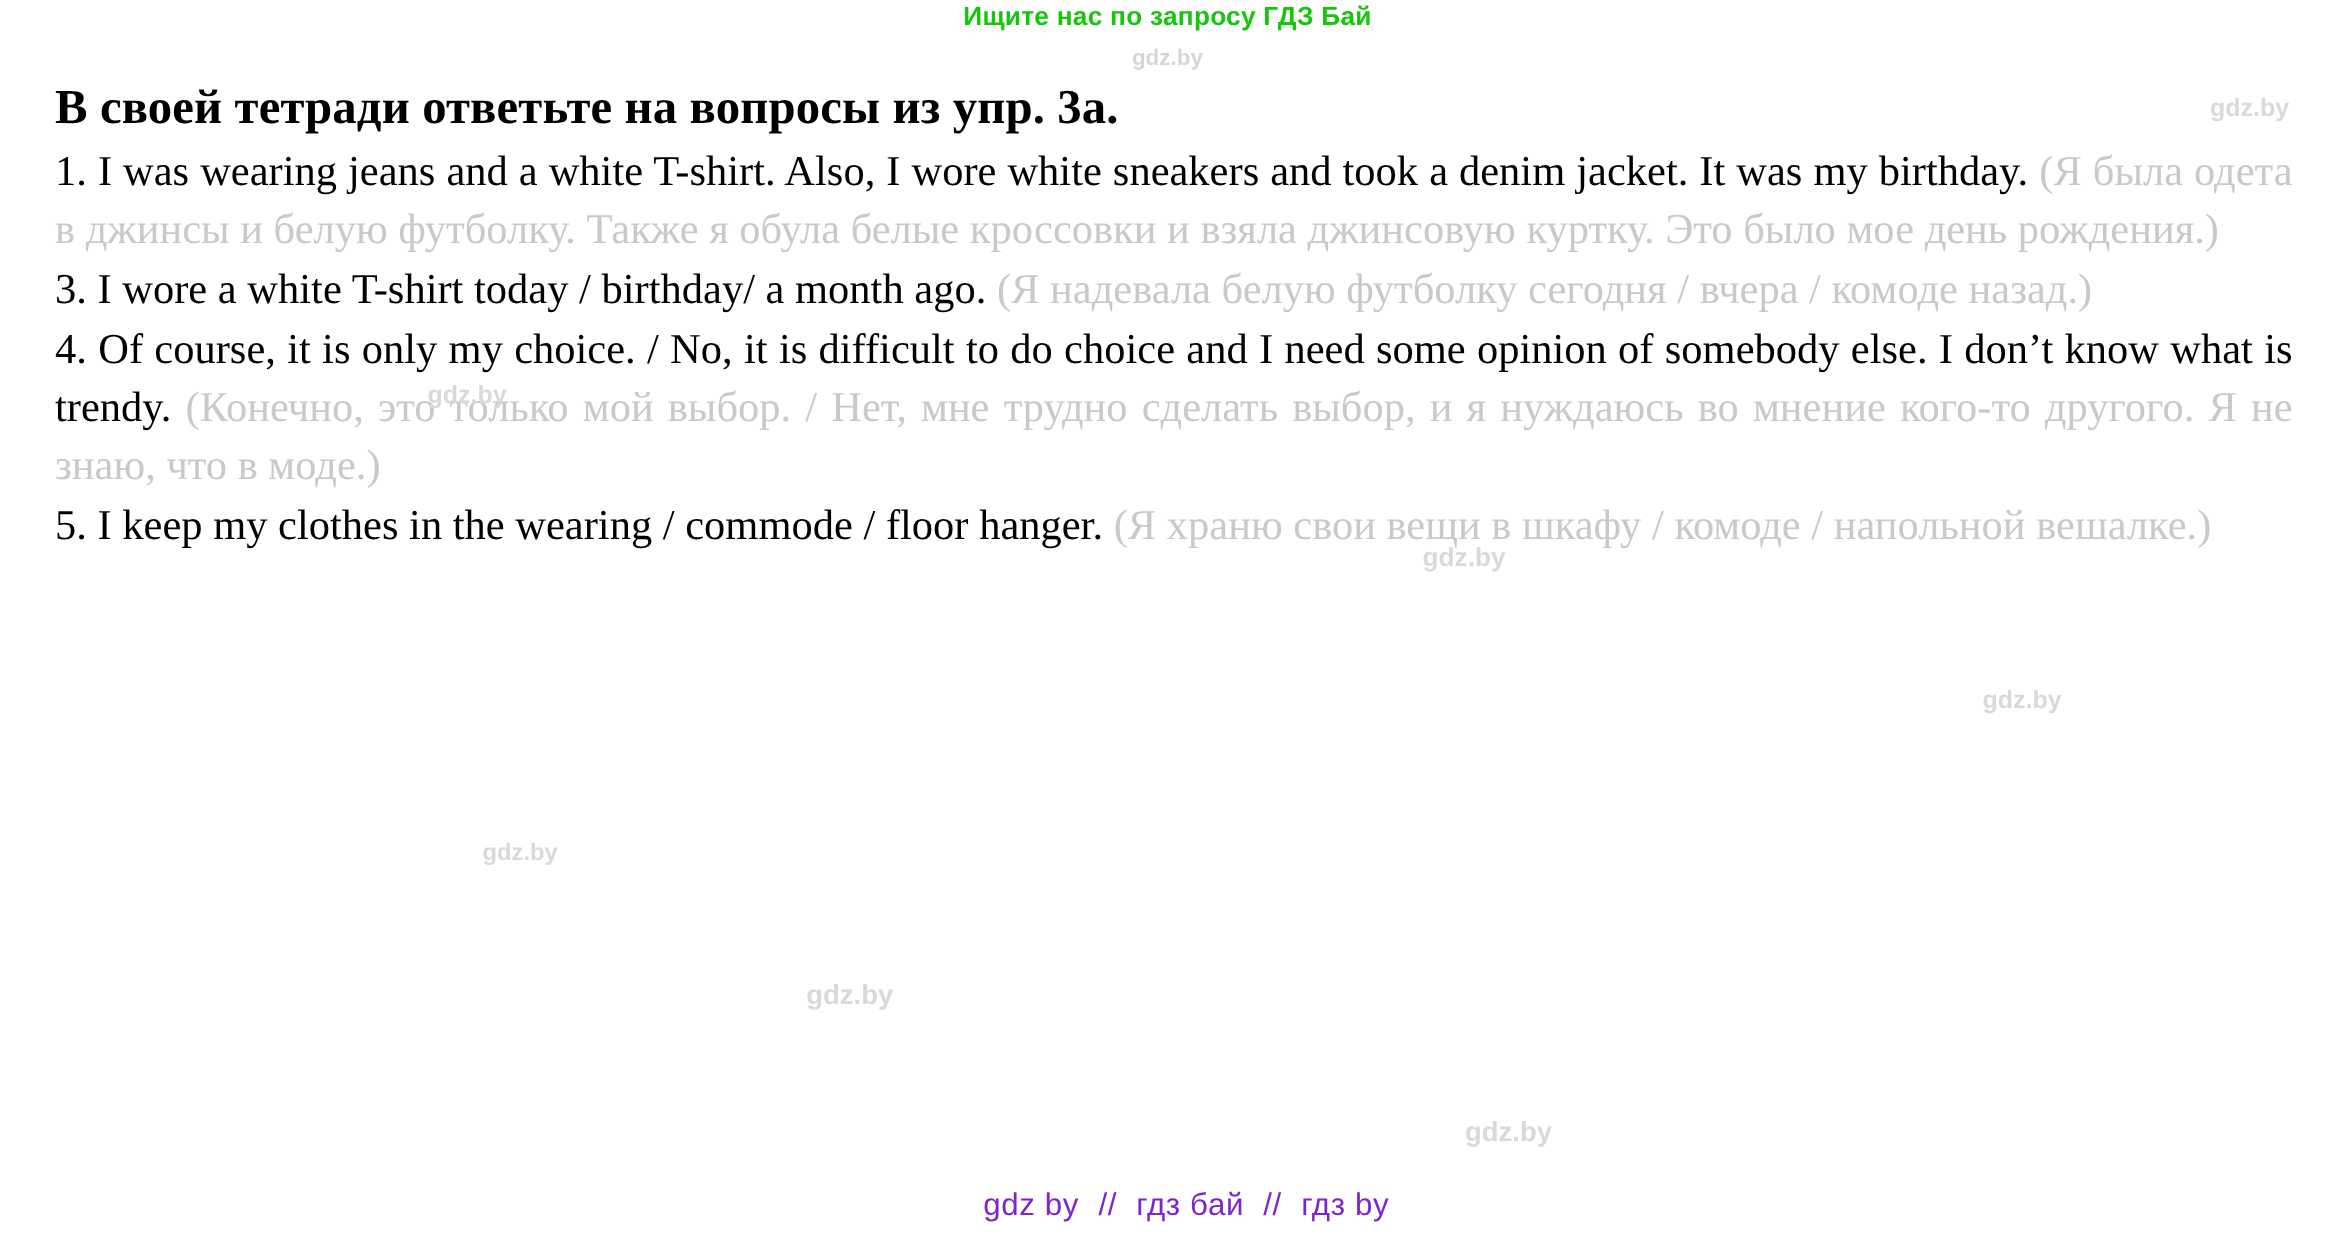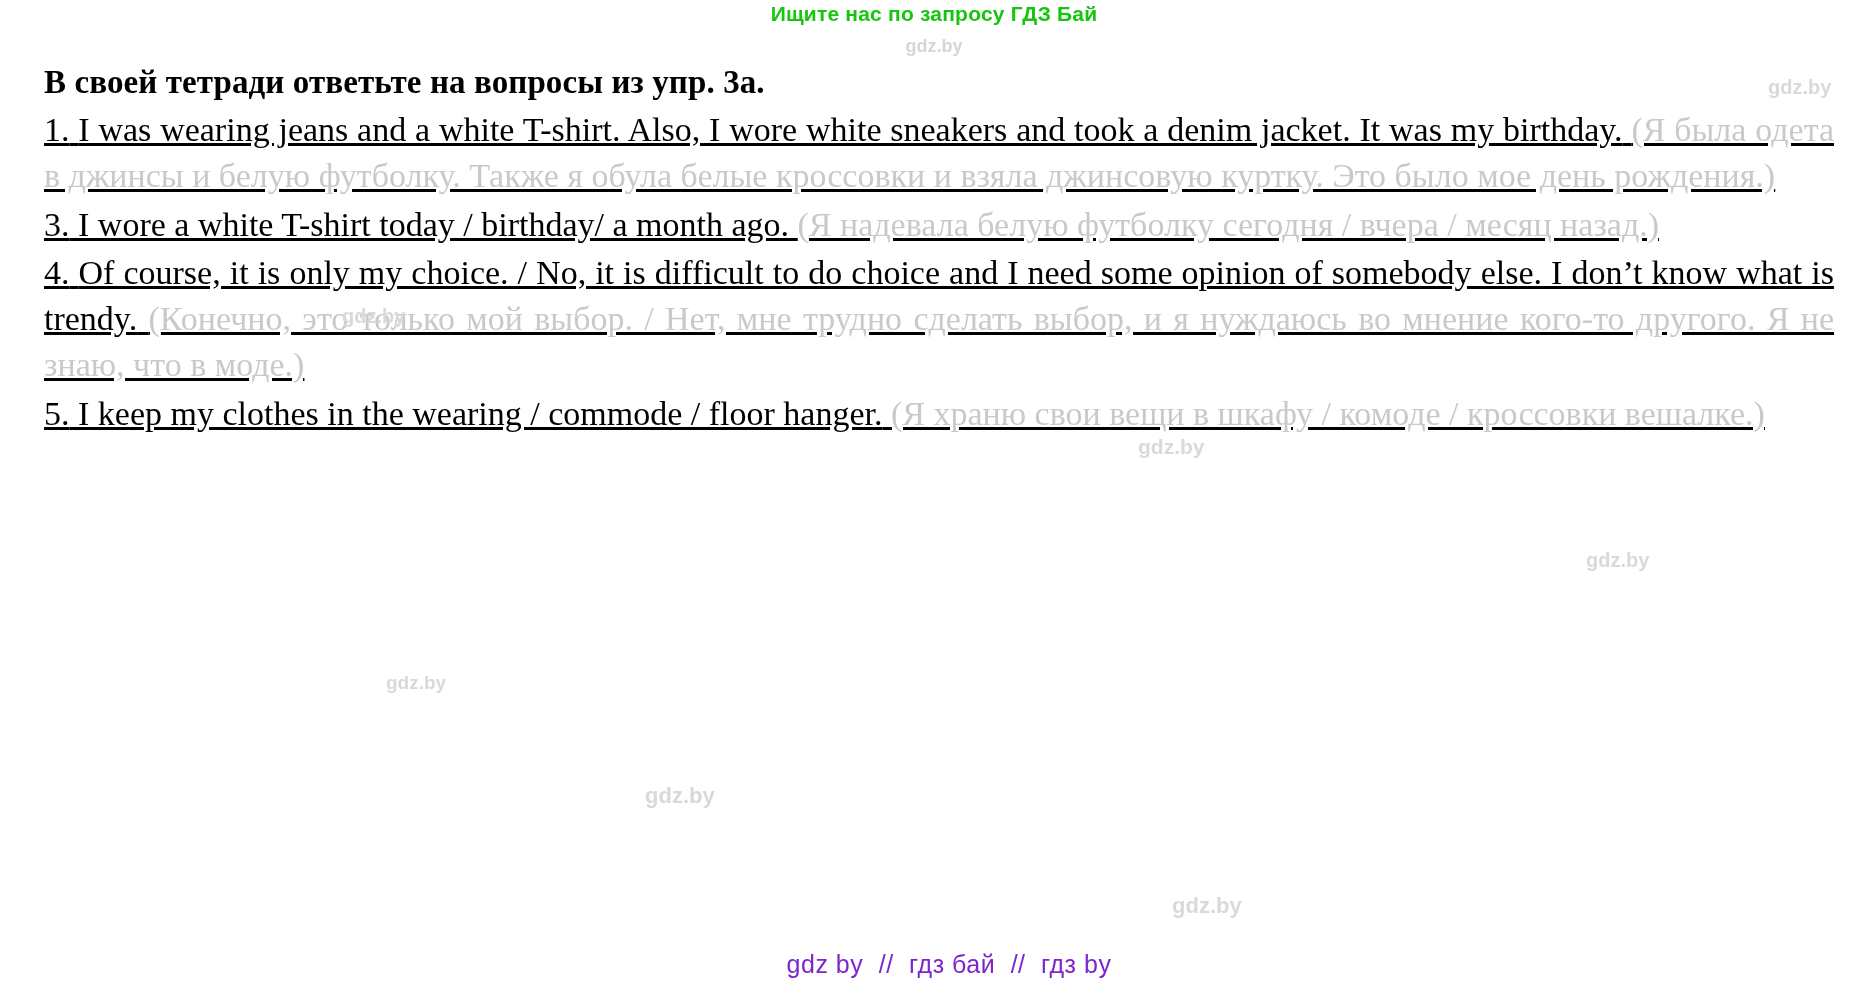--- a/index.html
+++ b/index.html
@@ -42,35 +42,34 @@
     font-size: 18px;
     font-weight: bold;
   }
   .content {
     position: absolute;
     top: 62px;
     left: 44px;
     width: 1790px;
   }
   .heading {
-    font-size: 33px;
+    font-size: 39px;
     font-weight: bold;
     color: #000000;
     margin: 0 0 4px 0;
     line-height: 1.25;
     letter-spacing: 0.1px;
   }
   .item {
     font-size: 34px;
     line-height: 1.36;
     color: #000000;
     text-align: justify;
     text-justify: inter-word;
     margin: 0 0 2px 0;
-    text-decoration: underline;
   }
   .item .num {
     font-size: 34px;
   }
   .ru {
     color: #c9c9c9;
   }
   .bottom-links {
     position: absolute;
     top: 950px;
@@ -122,33 +121,33 @@
     <p class="item">
       <span class="num">1.</span>
       <span class="en">I was wearing jeans and a white T-shirt. Also, I wore white sneakers and took a denim jacket. It was my birthday.</span>
       <span class="ru">(Я была одета в джинсы и белую футболку. Также я обула белые кроссовки и взяла джинсовую куртку. Это было мое день рождения.)</span>
     </p>
 
 
     <p class="item">
       <span class="num">3.</span>
       <span class="en">I wore a white T-shirt today / birthday/ a month ago.</span>
-      <span class="ru">(Я надевала белую футболку сегодня / вчера / месяц назад.)</span>
+      <span class="ru">(Я надевала белую футболку сегодня / вчера / комоде назад.)</span>
     </p>
 
     <p class="item">
       <span class="num">4.</span>
       <span class="en">Of course, it is only my choice. / No, it is difficult to do choice and I need some opinion of somebody else. I don’t know what is trendy.</span>
       <span class="ru">(Конечно, это только мой выбор. / Нет, мне трудно сделать выбор, и я нуждаюсь во мнение кого-то другого. Я не знаю, что в моде.)</span>
     </p>
 
     <p class="item">
       <span class="num">5.</span>
       <span class="en">I keep my clothes in the wearing / commode / floor hanger.</span>
-      <span class="ru">(Я храню свои вещи в шкафу / комоде / кроссовки вешалке.)</span>
+      <span class="ru">(Я храню свои вещи в шкафу / комоде / напольной вешалке.)</span>
     </p>
 
   </div>
 
   <div class="wm wm1">gdz.by</div>
   <div class="wm wm2">gdz.by</div>
   <div class="wm wm3">gdz.by</div>
   <div class="wm wm4">gdz.by</div>
   <div class="wm wm5">gdz.by</div>
   <div class="wm wm6">gdz.by</div>

